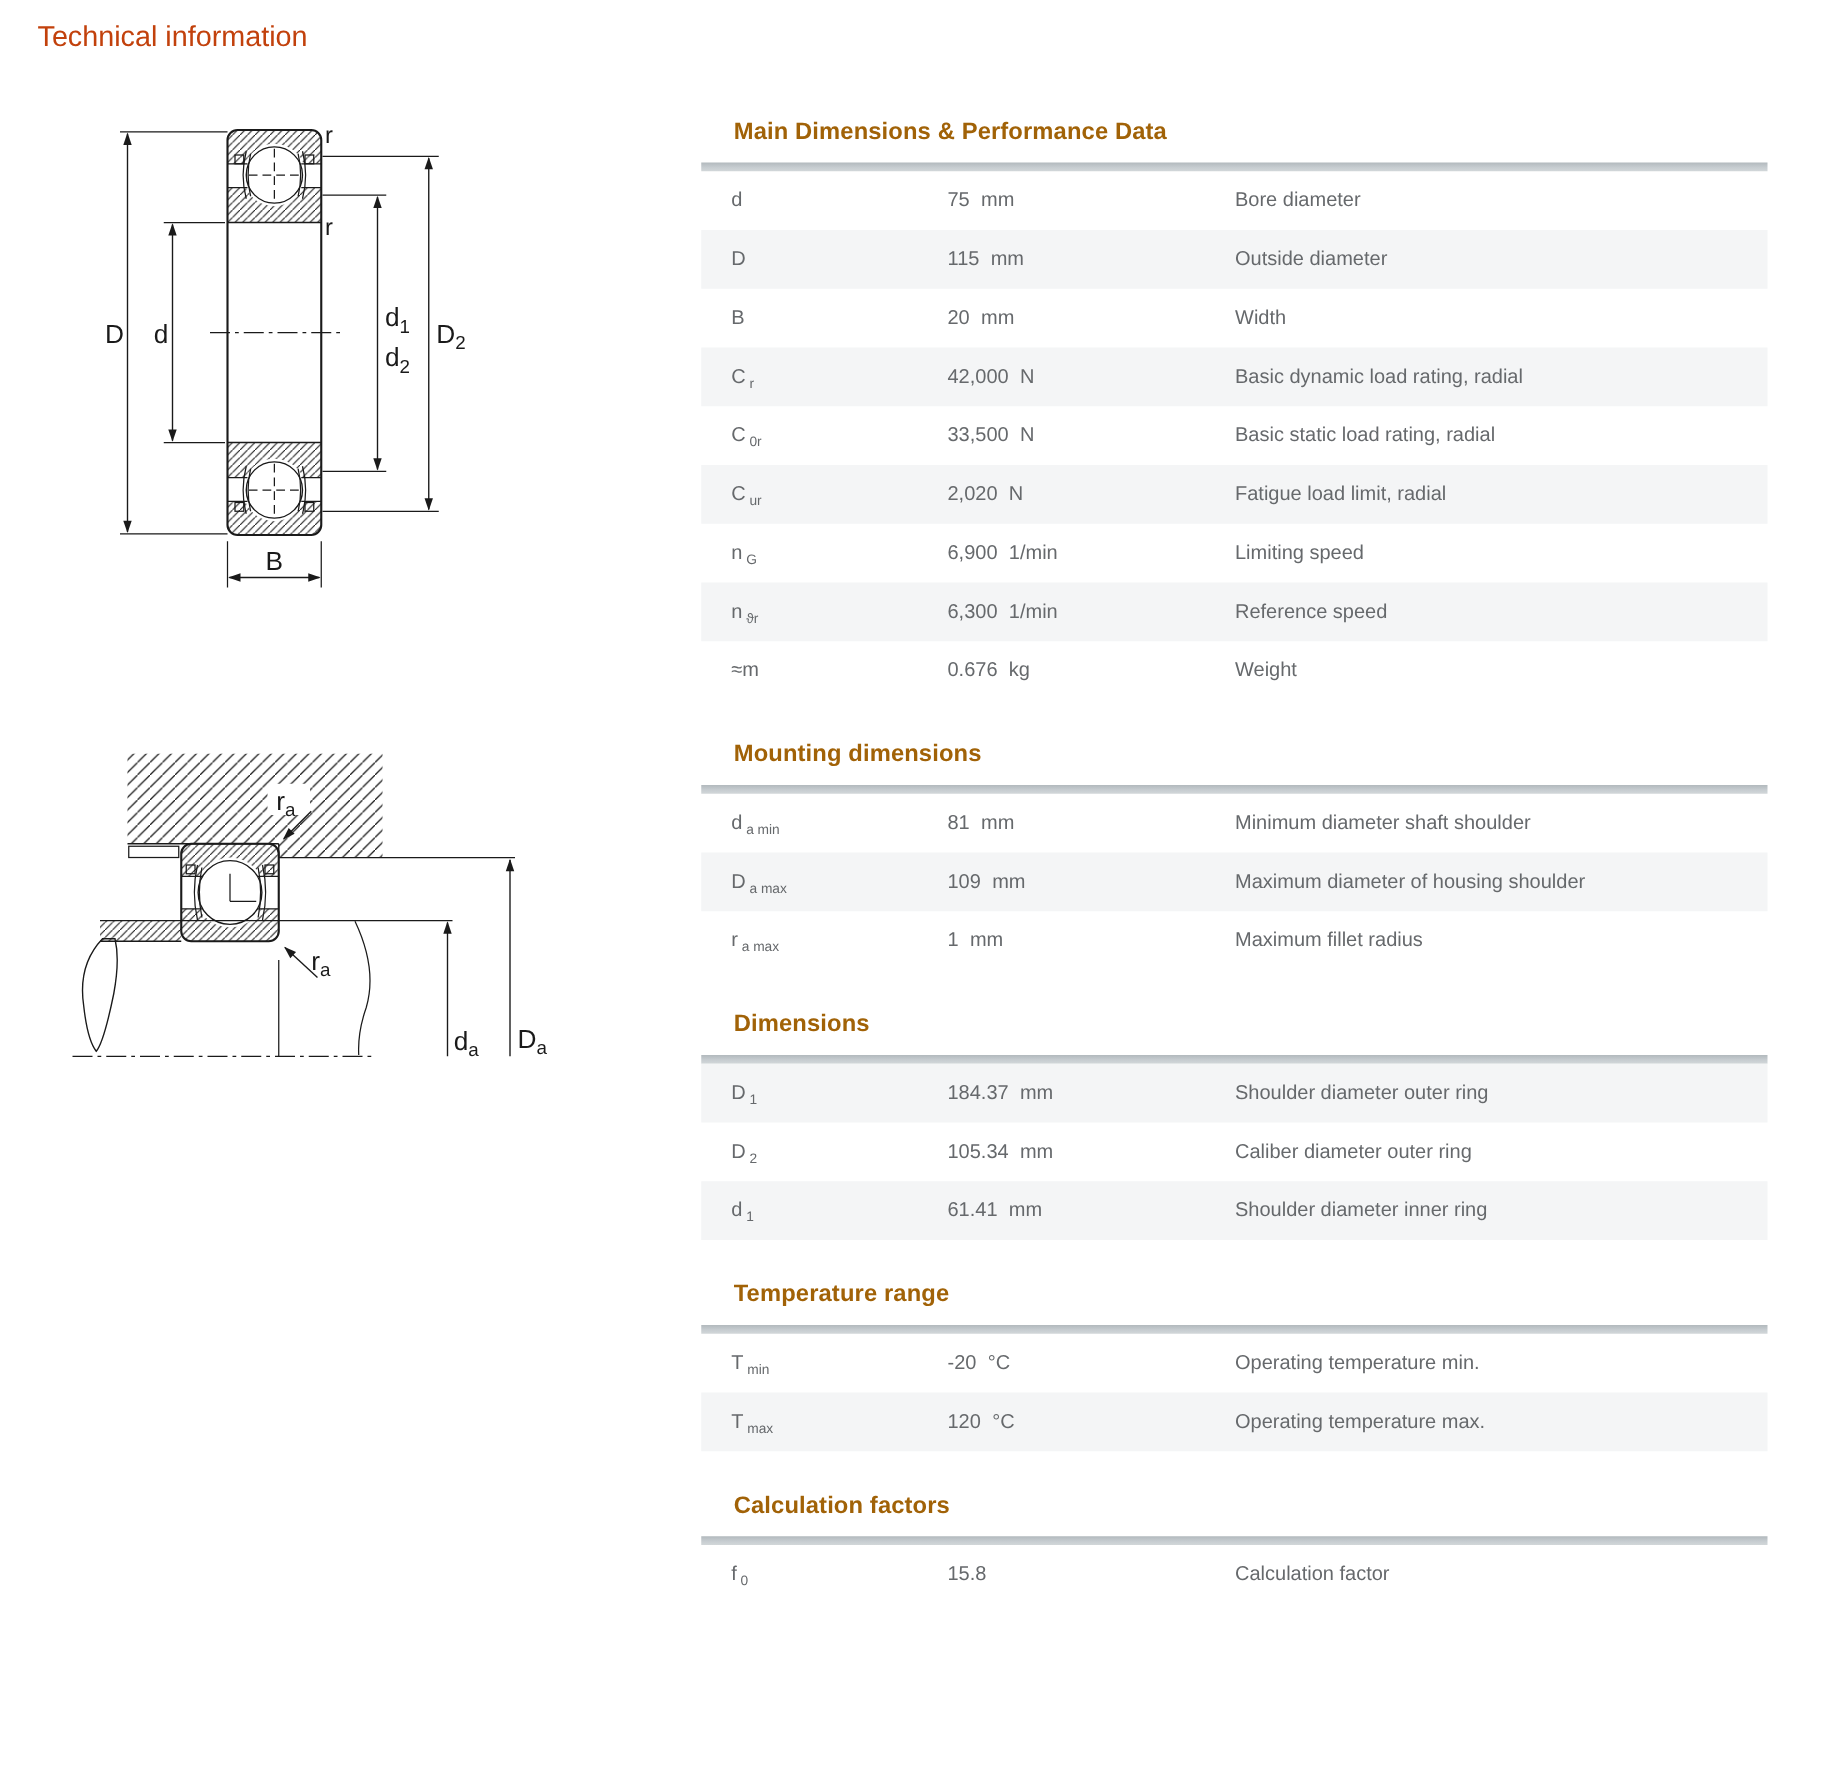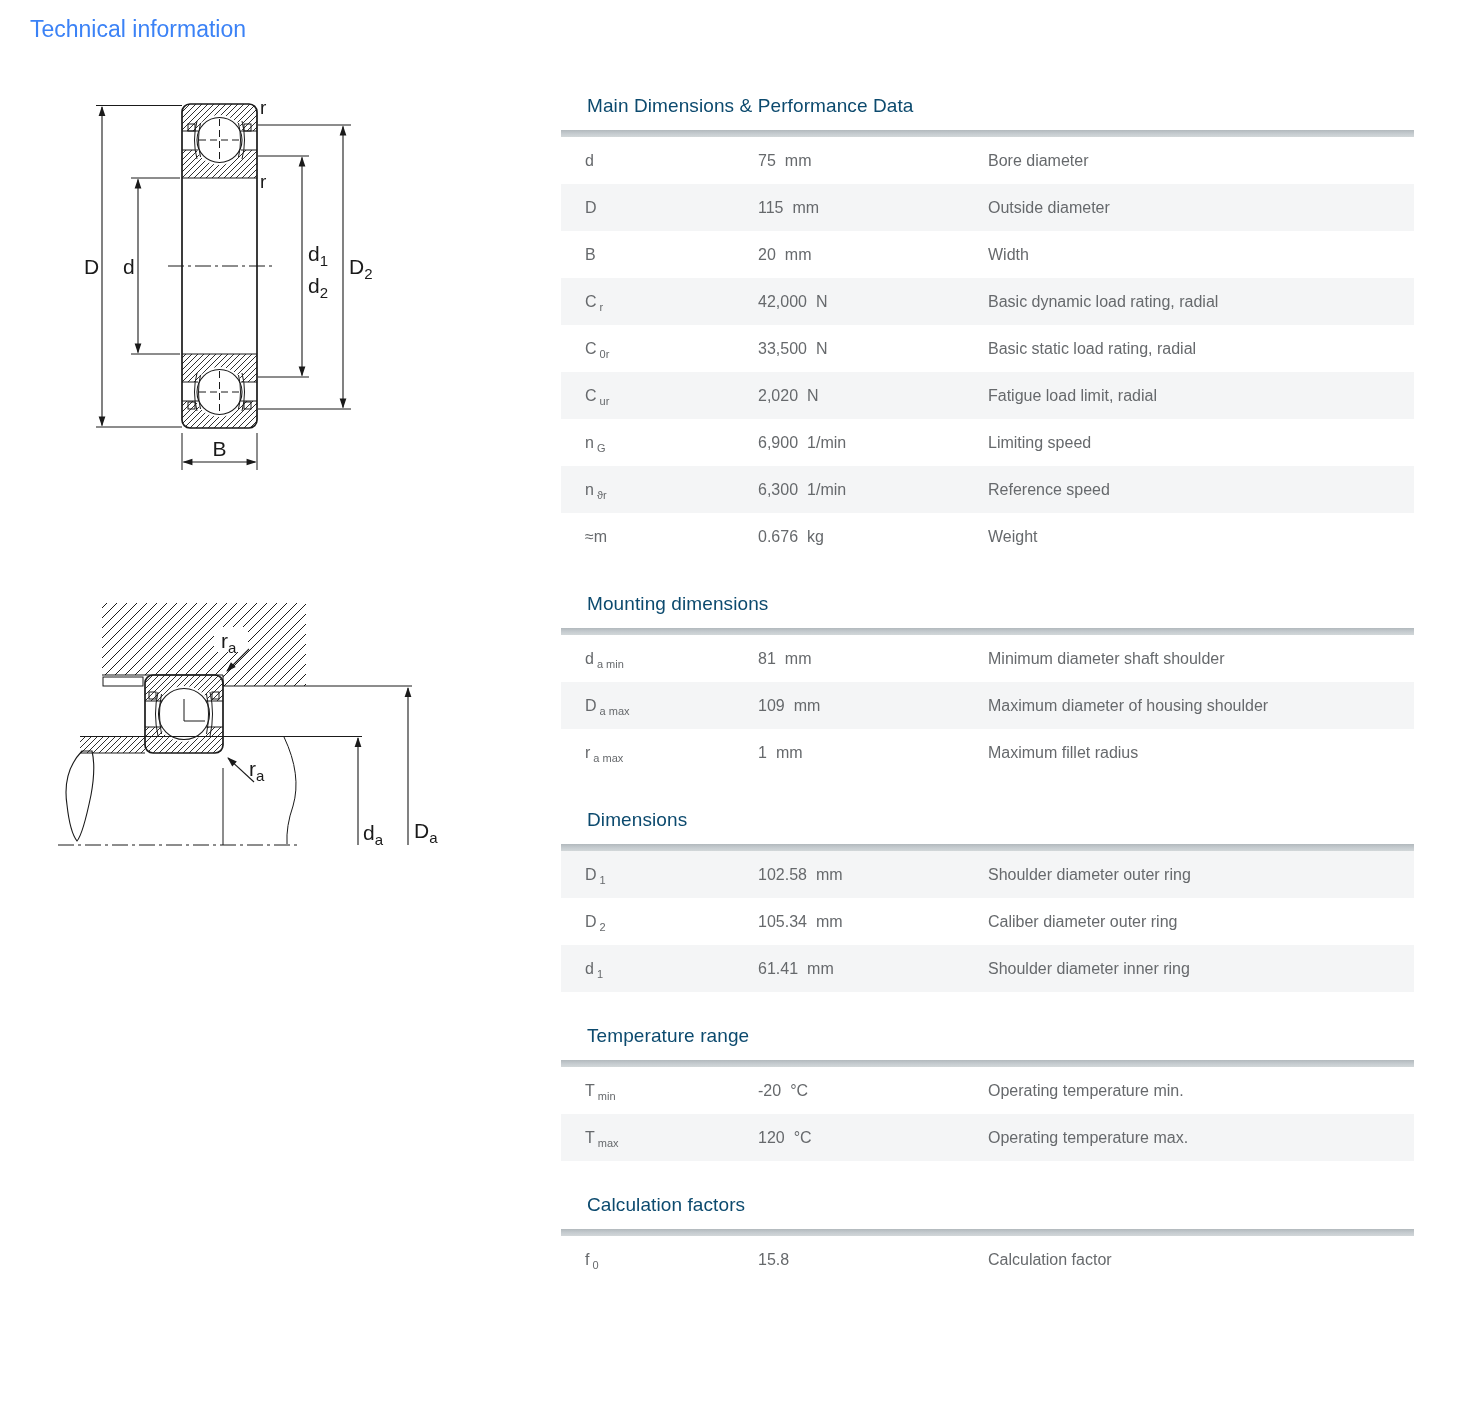--- a/index.html
+++ b/index.html
@@ -1,23 +1,23 @@
 <!DOCTYPE html>
 <html><head>
 <meta charset="utf-8">
 <style>
   html,body{margin:0;padding:0;background:#ffffff;}
   .page{position:relative;width:1464px;height:1427px;background:#ffffff;overflow:hidden;
         font-family:"Liberation Sans",sans-serif;}
-  .page-title{position:absolute;left:30px;top:16px;font-size:23px;color:#3b82f6;}
+  .page-title{position:absolute;left:30px;top:16px;font-size:23px;color:#c2410c;}
 
   
   .tables{position:absolute;left:561px;top:95px;width:853px;}
   .spec-section{margin:0 0 33px 0;}
-  .spec-heading{font-size:19px;font-weight:normal;color:#0c4a6e;margin:0 0 13px 26px;
+  .spec-heading{font-size:19px;font-weight:bold;color:#a16207;margin:0 0 13px 26px;
                 letter-spacing:0.1px;}
   .spec-bar{height:7px;background:linear-gradient(180deg,#b2b9bd 0%,#c6ccd0 55%,#d2d7d9 100%);}
   .spec-row{display:grid;grid-template-columns:173px 230px 1fr;align-items:center;
             height:47px;padding-left:24px;font-size:16px;color:#66696c;}
   .spec-row.alt{background:#f4f5f6;}
   .sym{color:#66696c;}
   .sub{font-size:11px;position:relative;top:4px;margin-left:3px;}
   .unit{margin-left:9px;}
 
   
@@ -257,21 +257,21 @@
             <span class="desc">Maximum fillet radius</span>
           </div>
         </div>
       </div>
       <div class="spec-section">
         <div class="spec-heading">Dimensions</div>
         <div class="spec-bar"></div>
         <div class="spec-rows">
           <div class="spec-row alt">
             <span class="sym"><span>D</span><span class="sub">1</span></span>
-            <span class="valcell"><span class="val">102.58</span><span class="unit">mm</span></span>
+            <span class="valcell"><span class="val">184.37</span><span class="unit">mm</span></span>
             <span class="desc">Shoulder diameter outer ring</span>
           </div>
           <div class="spec-row">
             <span class="sym"><span>D</span><span class="sub">2</span></span>
             <span class="valcell"><span class="val">105.34</span><span class="unit">mm</span></span>
             <span class="desc">Caliber diameter outer ring</span>
           </div>
           <div class="spec-row alt">
             <span class="sym"><span>d</span><span class="sub">1</span></span>
             <span class="valcell"><span class="val">61.41</span><span class="unit">mm</span></span>

